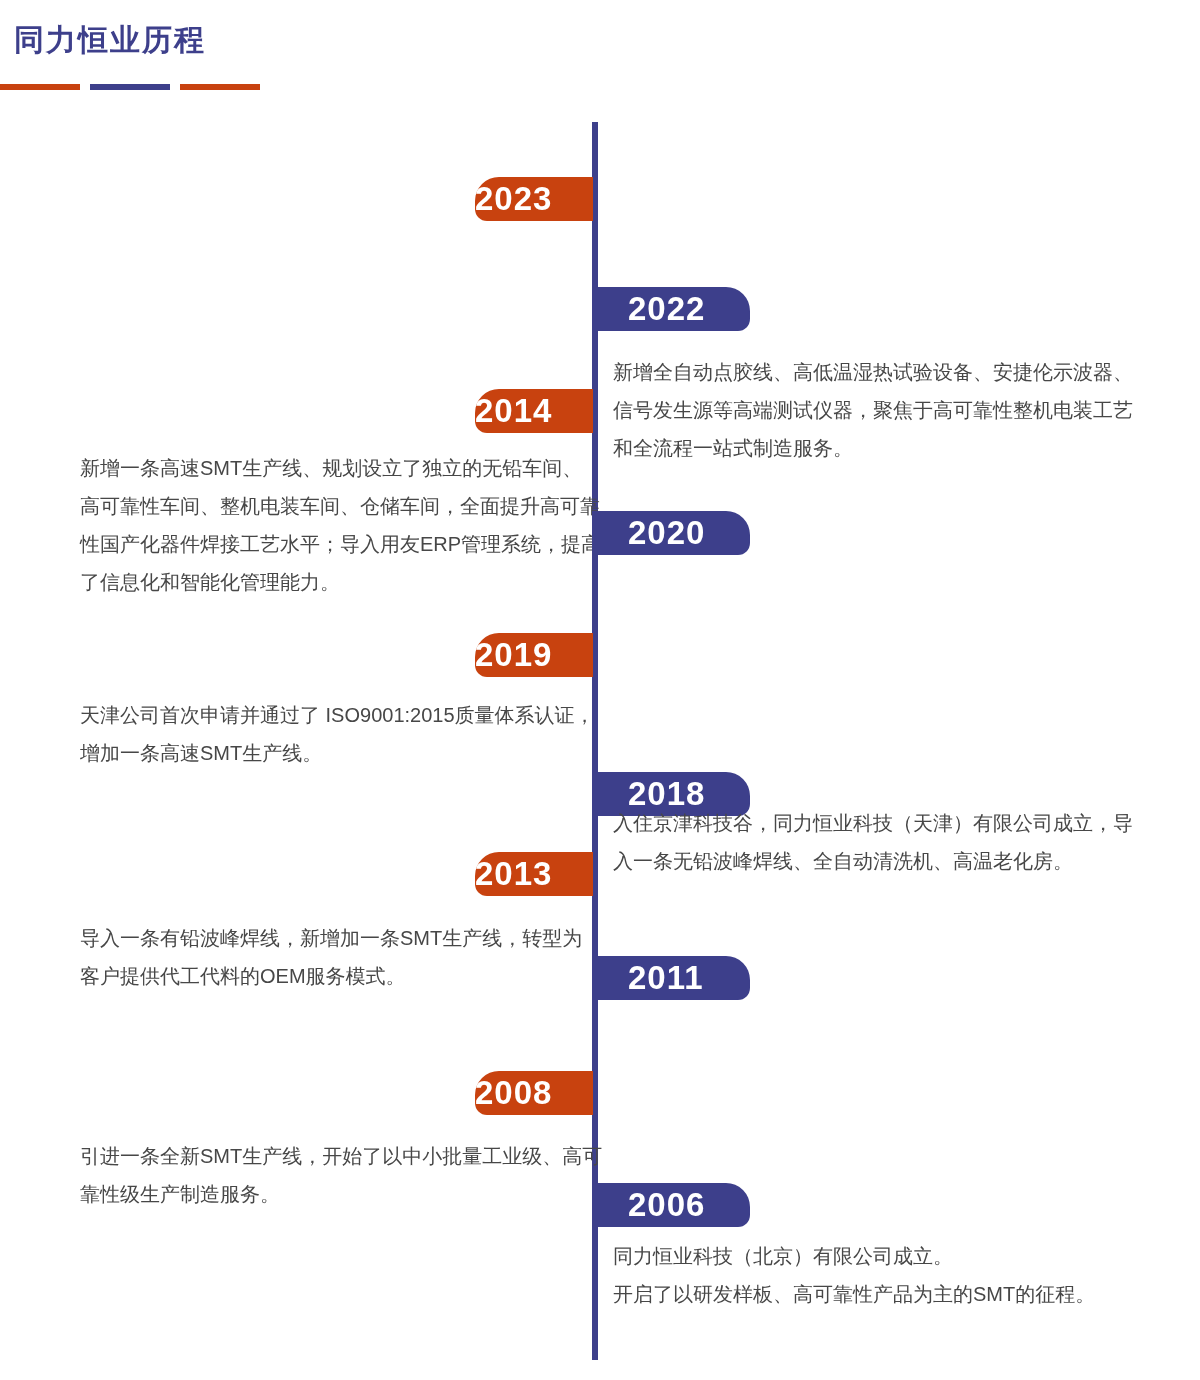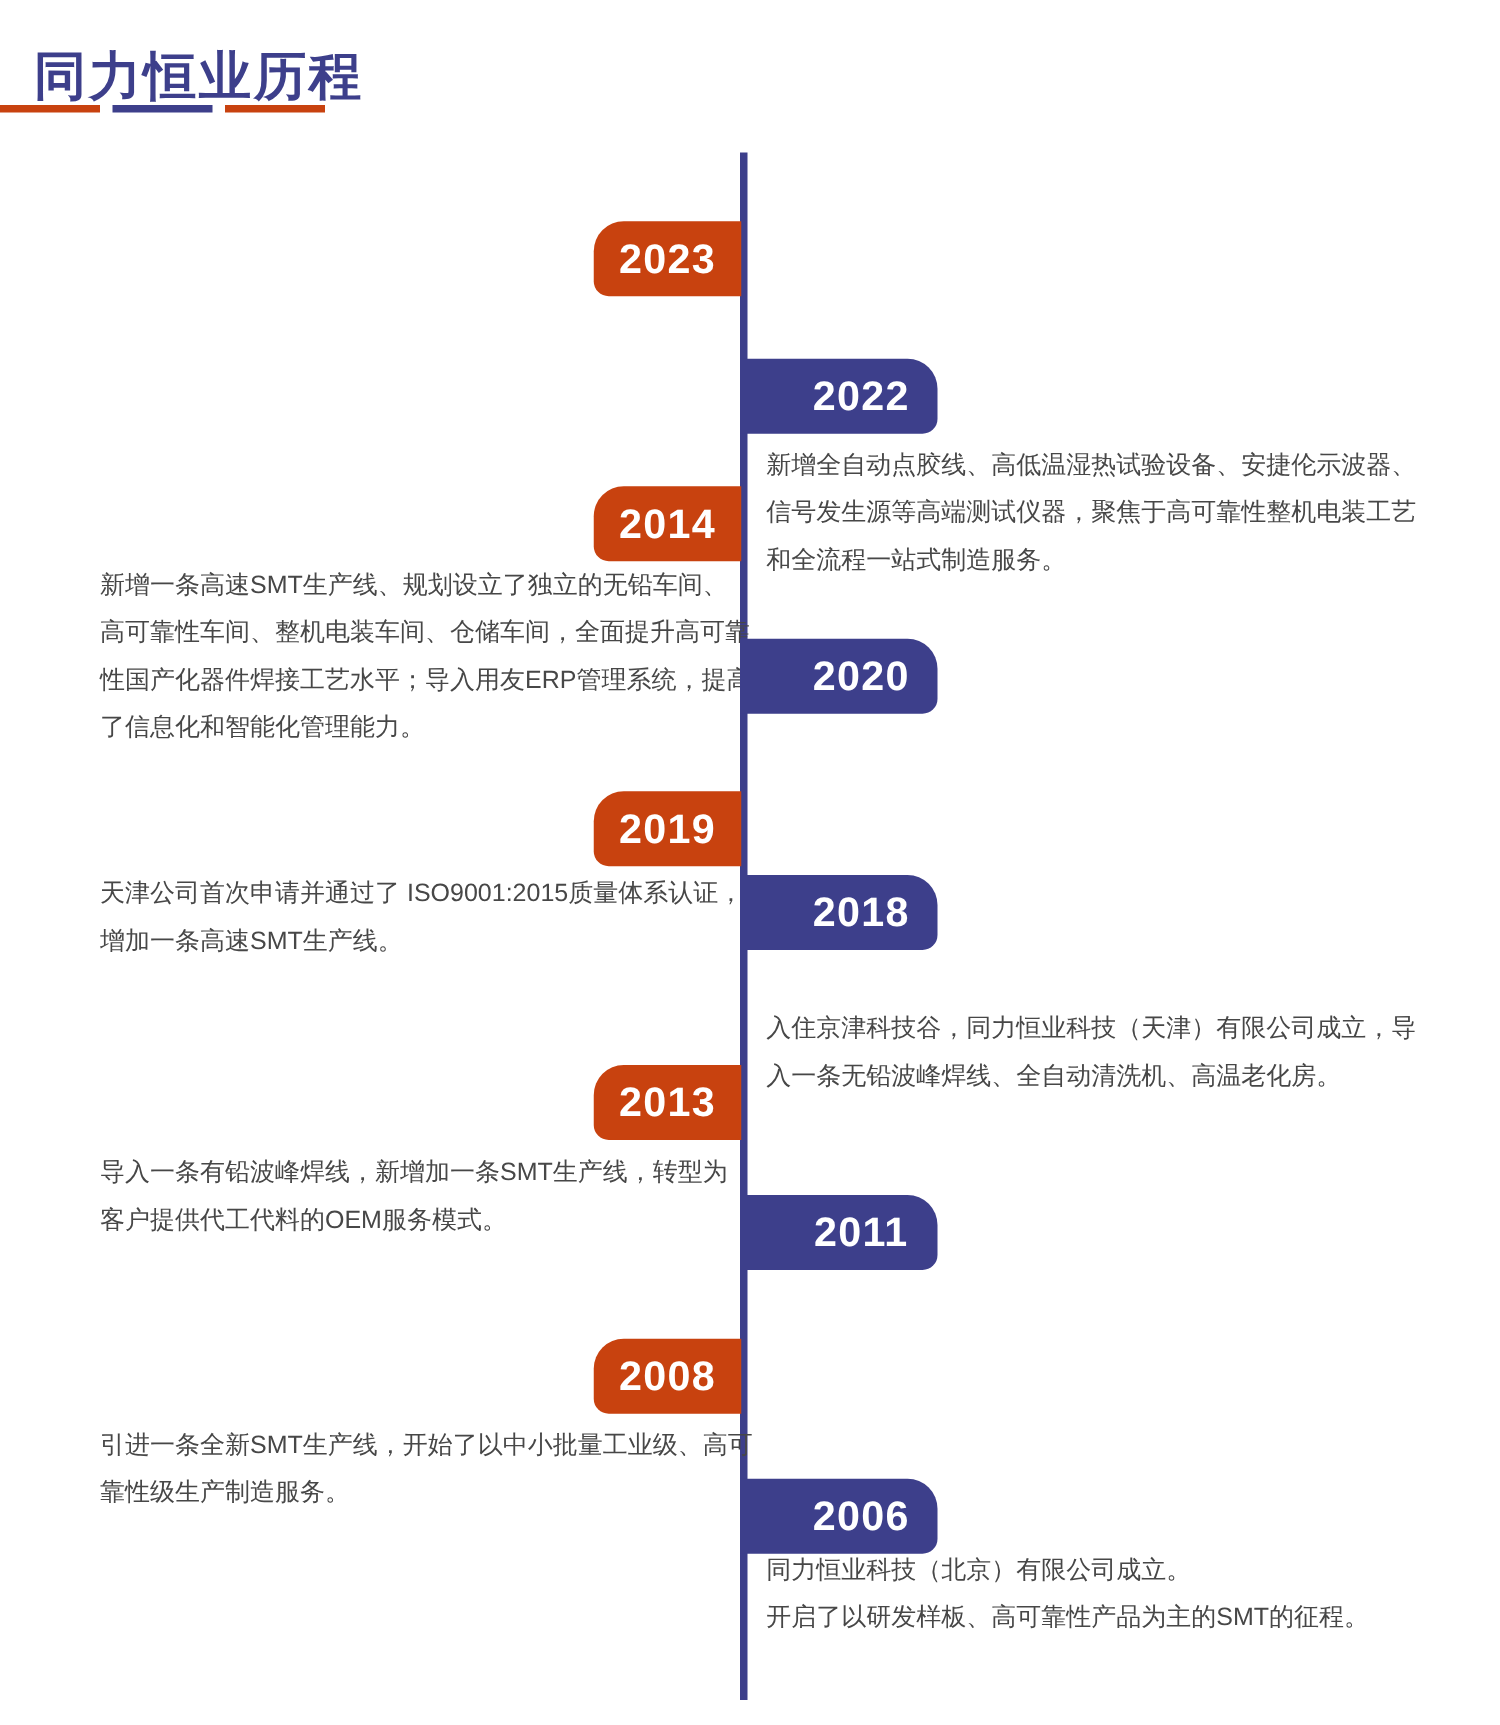--- a/index.html
+++ b/index.html
@@ -8,42 +8,42 @@
     width: 1200px;
     height: 1380px;
     background: #ffffff;
     font-family: "Liberation Sans", sans-serif;
     overflow: hidden;
   }
   .page-title {
     position: absolute;
     left: 10px;
     top: 16px;
-    margin: 17px;
-    font-size: 42px;
+    margin: 4px;
+    font-size: 30px;
     font-weight: bold;
     letter-spacing: 2px;
     color: var(--purple);
   }
   .bar { position: absolute; top: 84px; height: 6px; }
   .bar.b1 { left: 0;    width: 80px; background: var(--orange); }
   .bar.b2 { left: 90px;  width: 80px; background: var(--purple); }
   .bar.b3 { left: 180px; width: 80px; background: var(--orange); }
   .spine {
     position: absolute;
     left: 592px; top: 122px;
     width: 6px; height: 1238px;
     background: var(--purple);
   }
   .year-tab {
     position: absolute;
-    height: 60px;
+    height: 44px;
     display: flex;
     align-items: center;
-    justify-content: center;
+    justify-content: flex-start;
     color: #ffffff;
     font-size: 33px;
     font-weight: bold;
     letter-spacing: 1px;
   }
   .year-tab.left {
     left: 475px; width: 118px;
     background: var(--orange);
     border-radius: 24px 0 0 12px;
   }
@@ -97,21 +97,21 @@
   <div class="year-tab right" style="top:511px">
     <span>2020</span>
   </div>
 
   <div class="year-tab left" style="top:633px">
     <span>2019</span>
   </div>
   <div class="desc left" style="top:696px">天津公司首次申请并通过了 ISO9001:2015质量体系认证，
 增加一条高速SMT生产线。</div>
 
-  <div class="year-tab right" style="top:700px">
+  <div class="year-tab right" style="top:772px">
     <span>2018</span>
   </div>
   <div class="desc right" style="top:804px">入住京津科技谷，同力恒业科技（天津）有限公司成立，导
 入一条无铅波峰焊线、全自动清洗机、高温老化房。</div>
 
   <div class="year-tab left" style="top:852px">
     <span>2013</span>
   </div>
   <div class="desc left" style="top:919px">导入一条有铅波峰焊线，新增加一条SMT生产线，转型为
 客户提供代工代料的OEM服务模式。</div>

